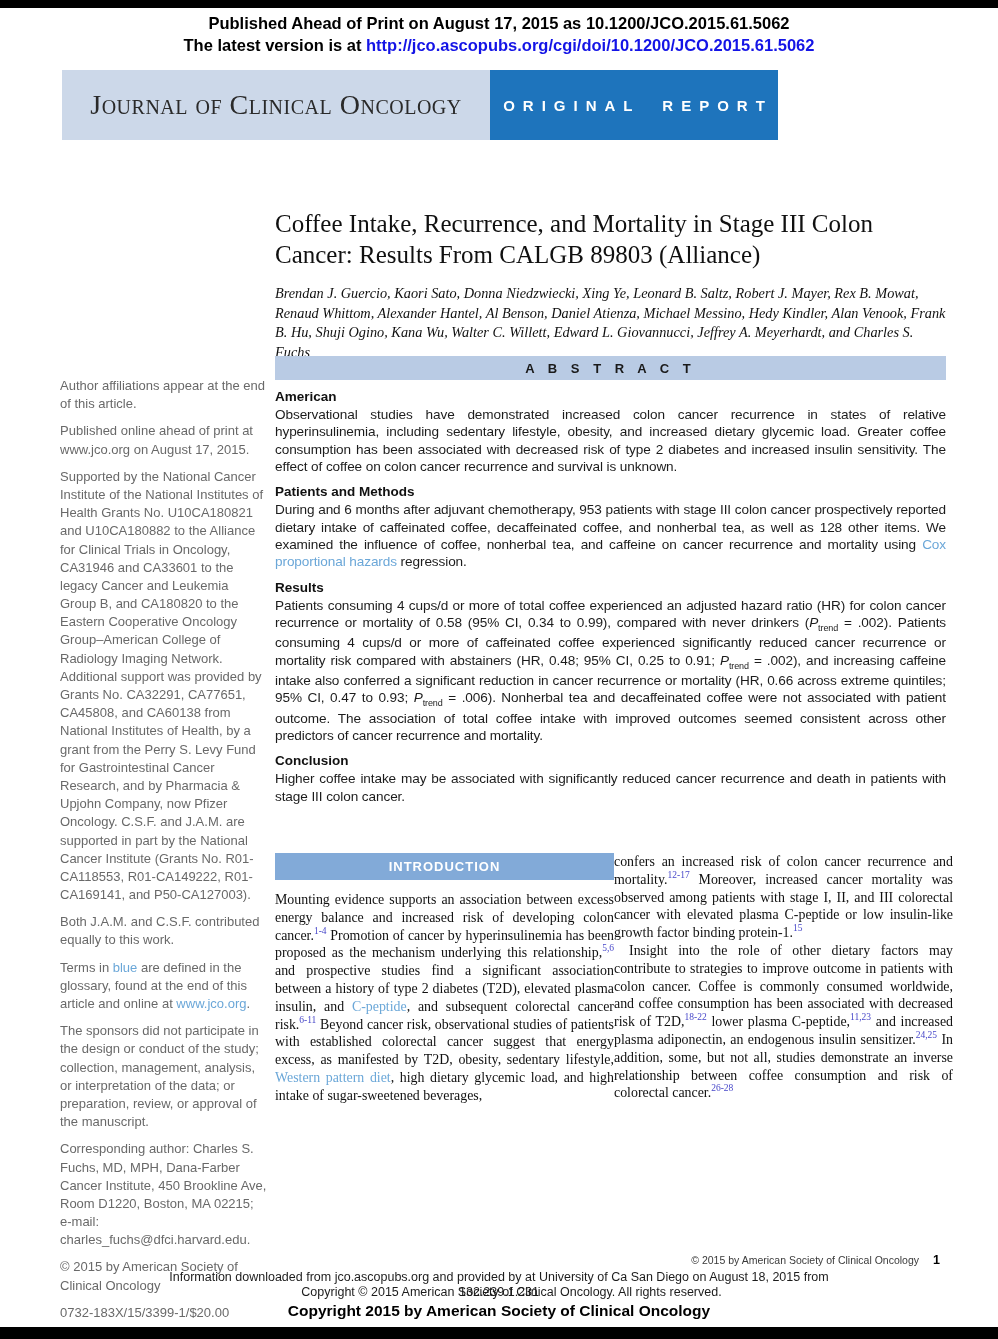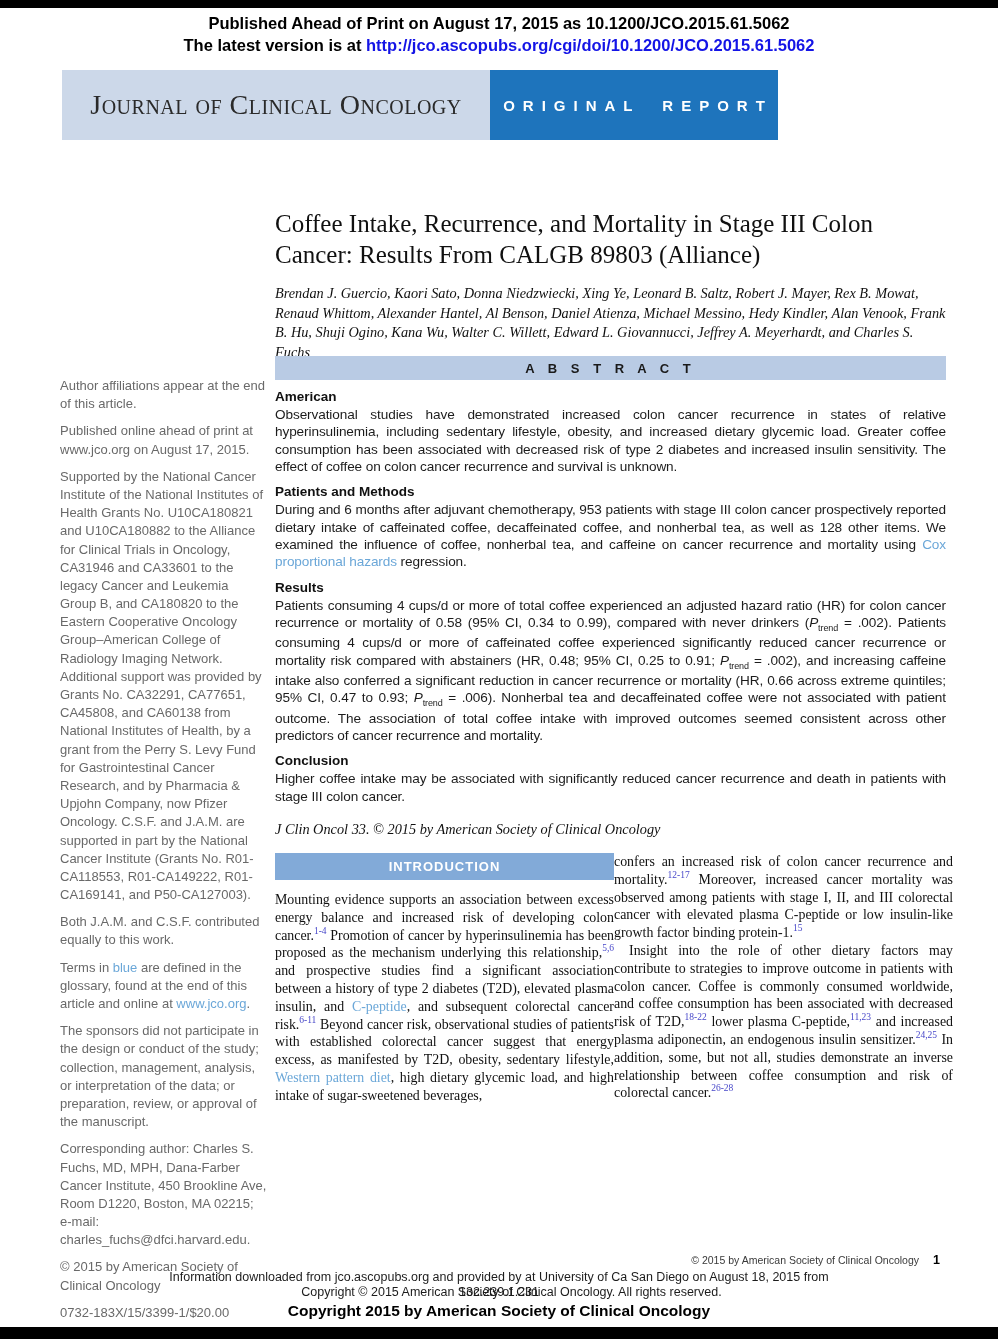--- a/index.html
+++ b/index.html
@@ -123,21 +123,20 @@
 
     <h3 class="abs-h">Patients and Methods</h3>
     <p class="abs-p"><span>During and 6 months after adjuvant chemotherapy, 953 patients with stage III colon cancer prospectively reported dietary intake of caffeinated coffee, decaffeinated coffee, and nonherbal tea, as well as 128 other items. We examined the influence of coffee, nonherbal tea, and caffeine on cancer recurrence and mortality using </span><span class="abs-link">Cox proportional hazards</span><span> regression.</span></p>
 
     <h3 class="abs-h">Results</h3>
     <p class="abs-p"><span>Patients consuming 4 cups/d or more of total coffee experienced an adjusted hazard ratio (HR) for colon cancer recurrence or mortality of 0.58 (95% CI, 0.34 to 0.99), compared with never drinkers (</span><span class="pvar">P</span><sub>trend</sub><span> = .002). Patients consuming 4 cups/d or more of caffeinated coffee experienced significantly reduced cancer recurrence or mortality risk compared with abstainers (HR, 0.48; 95% CI, 0.25 to 0.91; </span><span class="pvar">P</span><sub>trend</sub><span> = .002), and increasing caffeine intake also conferred a significant reduction in cancer recurrence or mortality (HR, 0.66 across extreme quintiles; 95% CI, 0.47 to 0.93; </span><span class="pvar">P</span><sub>trend</sub><span> = .006). Nonherbal tea and decaffeinated coffee were not associated with patient outcome. The association of total coffee intake with improved outcomes seemed consistent across other predictors of cancer recurrence and mortality.</span></p>
 
     <h3 class="abs-h">Conclusion</h3>
     <p class="abs-p">Higher coffee intake may be associated with significantly reduced cancer recurrence and death in patients with stage III colon cancer.</p>
 
-    <p class="citation">J Clin Oncol 33. © 2015 by American Society of Clinical Oncology</p>
   </div>
 
   <div class="intro-grid">
     <div class="intro-left">
       <div class="intro-bar">
         <span>INTRODUCTION</span>
       </div>
       <div class="serif-body">
         <p><span>Mounting evidence supports an association between excess energy balance and increased risk of developing colon cancer.</span><sup>1-4</sup><span> Promotion of cancer by hyperinsulinemia has been proposed as the mechanism underlying this relationship,</span><sup>5,6</sup><span> and prospective studies find a significant association between a history of type 2 diabetes (T2D), elevated plasma insulin, and </span><span class="body-link">C-peptide</span><span>, and subsequent colorectal cancer risk.</span><sup>6-11</sup><span> Beyond cancer risk, observational studies of patients with established colorectal cancer suggest that energy excess, as manifested by T2D, obesity, sedentary lifestyle, </span><span class="body-link">Western pattern diet</span><span>, high dietary glycemic load, and high intake of sugar-sweetened beverages,</span></p>
       </div>

